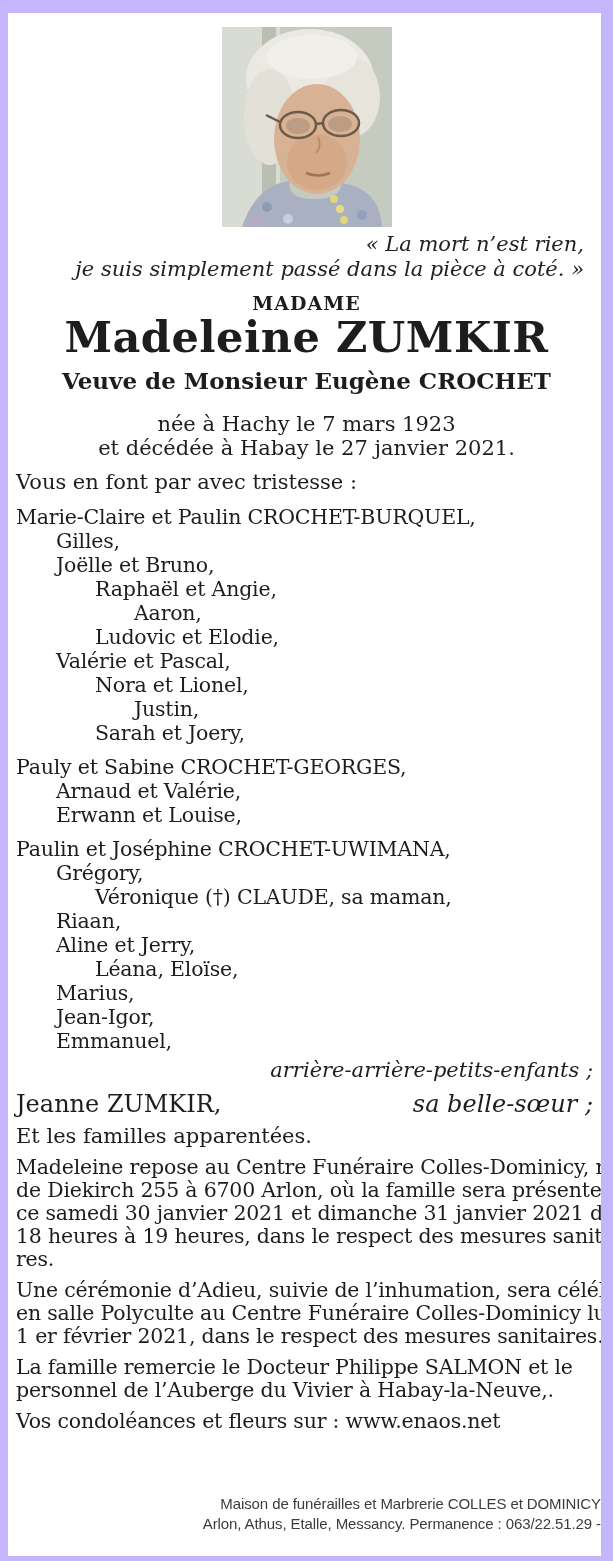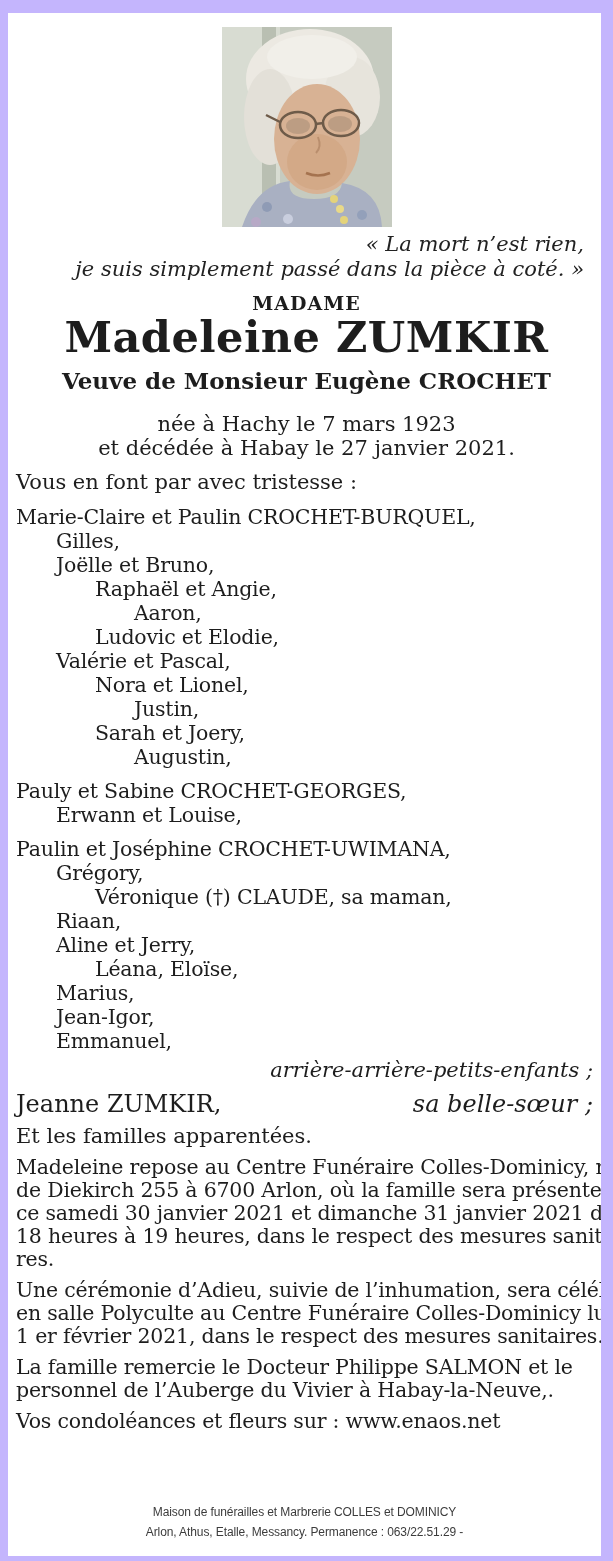--- a/index.html
+++ b/index.html
@@ -112,25 +112,25 @@
   .para { margin-top: 8px; }
   .pline {
     font-size: 20.5px;
     line-height: 23px;
     letter-spacing: -0.2px;
     white-space: nowrap;
   }
   .footer {
     position: absolute;
     left: 0;
-    bottom: 14px;
+    bottom: 22px;
     width: 100%;
-    text-align: center;
+    text-align: right;
     font-family: "Liberation Sans", sans-serif;
-    font-size: 12px;
+    font-size: 15px;
     line-height: 20px;
     color: #3c3c3c;
     letter-spacing: -0.1px;
   }
 </style>
 </head>
 <body>
 
 <div class="viewport">
   <div class="card">
@@ -193,24 +193,24 @@
           <div class="fline indent-0">Marie-Claire et Paulin CROCHET-BURQUEL,</div>
           <div class="fline indent-1">Gilles,</div>
           <div class="fline indent-1">Joëlle et Bruno,</div>
           <div class="fline indent-2">Raphaël et Angie,</div>
           <div class="fline indent-3">Aaron,</div>
           <div class="fline indent-2">Ludovic et Elodie,</div>
           <div class="fline indent-1">Valérie et Pascal,</div>
           <div class="fline indent-2">Nora et Lionel,</div>
           <div class="fline indent-3">Justin,</div>
           <div class="fline indent-2">Sarah et Joery,</div>
-          <div class="fline indent-3">Augustin,</div>
         </div>
         <div class="family-group">
           <div class="fline indent-0">Pauly et Sabine CROCHET-GEORGES,</div>
+          <div class="fline indent-1">Arnaud et Valérie,</div>
           <div class="fline indent-1">Erwann et Louise,</div>
         </div>
         <div class="family-group">
           <div class="fline indent-0">Paulin et Joséphine CROCHET-UWIMANA,</div>
           <div class="fline indent-1">Grégory,</div>
           <div class="fline indent-2">Véronique (†) CLAUDE, sa maman,</div>
           <div class="fline indent-1">Riaan,</div>
           <div class="fline indent-1">Aline et Jerry,</div>
           <div class="fline indent-2">Léana, Eloïse,</div>
           <div class="fline indent-1">Marius,</div>

